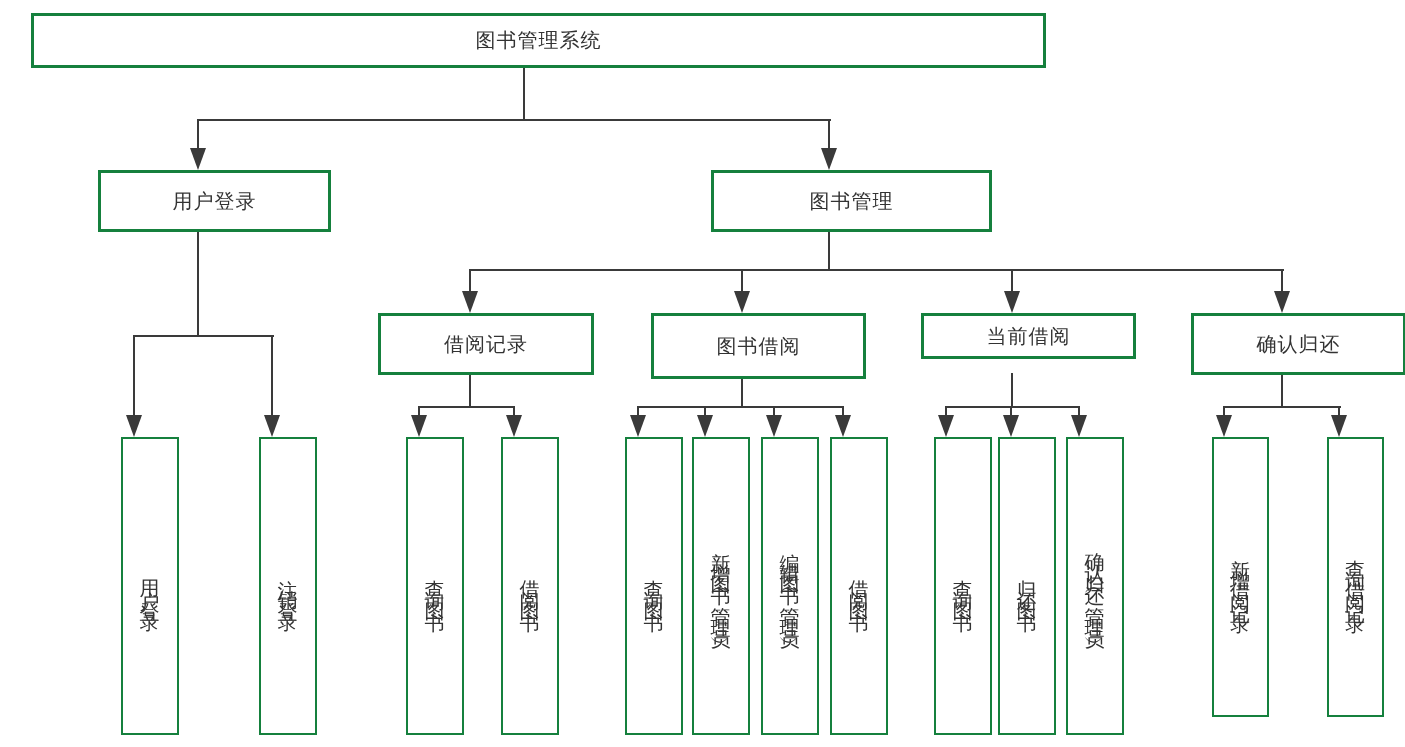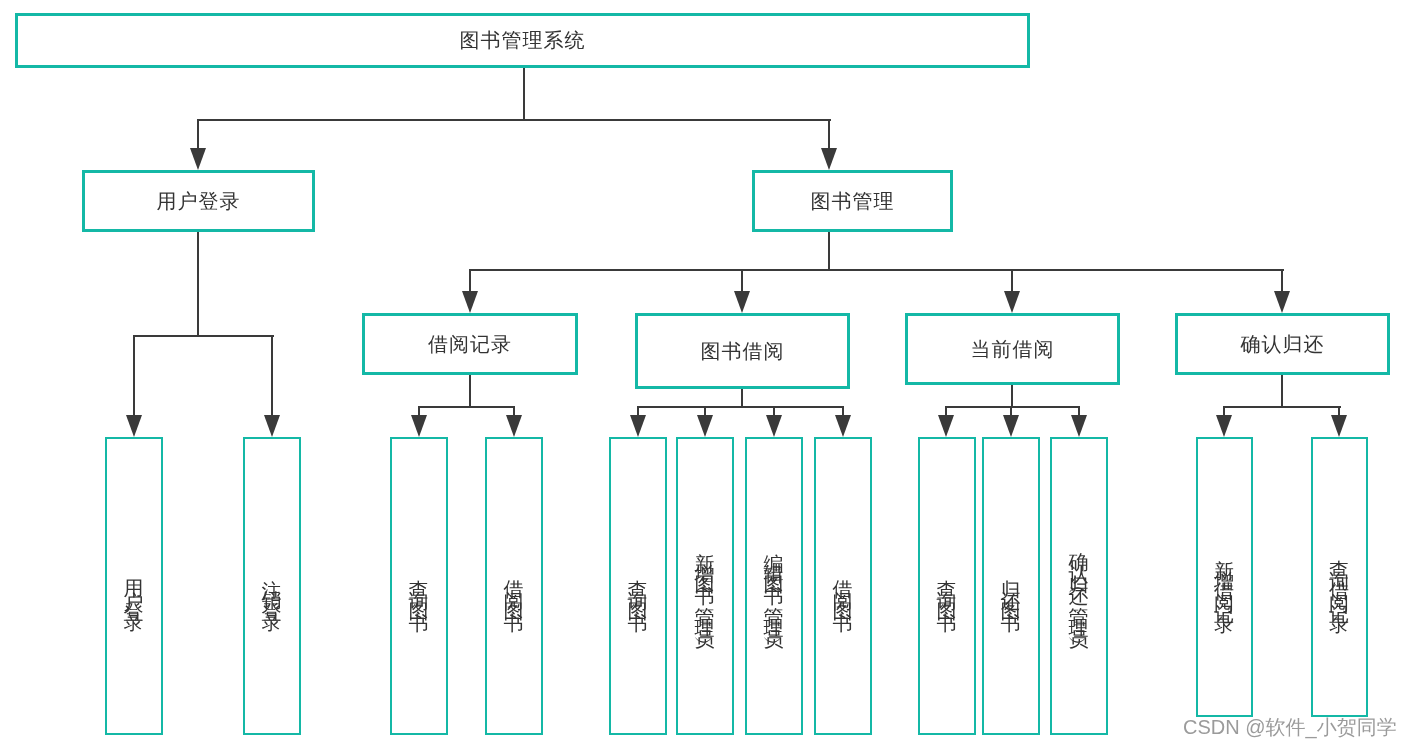--- a/index.html
+++ b/index.html
@@ -16,24 +16,25 @@
   .hline { position: absolute; height: 2px; background: #3a3a3a; }
   .arrow {
     position: absolute; width: 0; height: 0;
     border-left: 8px solid transparent;
     border-right: 8px solid transparent;
     border-top: 22px solid #3a3a3a;
   }
   
   .box {
     position: absolute; box-sizing: border-box;
-    background: #ffffff; border: 3px solid #14b8a6;
+    background: #ffffff; border: 3px solid #15803d;
     display: flex; align-items: center; justify-content: center;
     color: #333333; font-size: 20px; letter-spacing: 1px;
     z-index: 2;
+    margin-left: 16px;
   }
   .leaf { border-width: 2px; }
   .leaf span {
     writing-mode: vertical-rl;
     text-orientation: mixed;
     letter-spacing: 11px;
     line-height: 1;
     white-space: nowrap;
   }
   .watermark {
@@ -106,31 +107,31 @@
   <div class="vline" style="left:1338px; top:406px; height:12px;"></div>
   <div class="arrow" style="left:1331px; top:415px;"></div>
 
   <div class="box" style="left:15px; top:13px; width:1015px; height:55px;">
     <span>图书管理系统</span>
   </div>
 
   <div class="box" style="left:82px; top:170px; width:233px; height:62px;">
     <span>用户登录</span>
   </div>
-  <div class="box" style="left:752px; top:170px; width:201px; height:62px;">
+  <div class="box" style="left:695px; top:170px; width:281px; height:62px;">
     <span>图书管理</span>
   </div>
 
   <div class="box" style="left:362px; top:313px; width:216px; height:62px;">
     <span>借阅记录</span>
   </div>
-  <div class="box" style="left:635px; top:313px; width:215px; height:76px;">
+  <div class="box" style="left:635px; top:313px; width:215px; height:66px;">
     <span>图书借阅</span>
   </div>
-  <div class="box" style="left:905px; top:313px; width:215px; height:72px;">
+  <div class="box" style="left:905px; top:313px; width:215px; height:46px;">
     <span>当前借阅</span>
   </div>
   <div class="box" style="left:1175px; top:313px; width:215px; height:62px;">
     <span>确认归还</span>
   </div>
 
   <div class="box leaf" style="left:105px; top:437px; width:58px; height:298px;">
     <span>用户登录</span>
   </div>
   <div class="box leaf" style="left:243px; top:437px; width:58px; height:298px;">
@@ -167,15 +168,14 @@
     <span>确认归还（管理员）</span>
   </div>
 
   <div class="box leaf" style="left:1196px; top:437px; width:57px; height:280px;">
     <span>新增借阅记录</span>
   </div>
   <div class="box leaf" style="left:1311px; top:437px; width:57px; height:280px;">
     <span>查询借阅记录</span>
   </div>
 
-  <div class="watermark">CSDN @软件_小贺同学</div>
 
 </div>
 
 </body></html>

